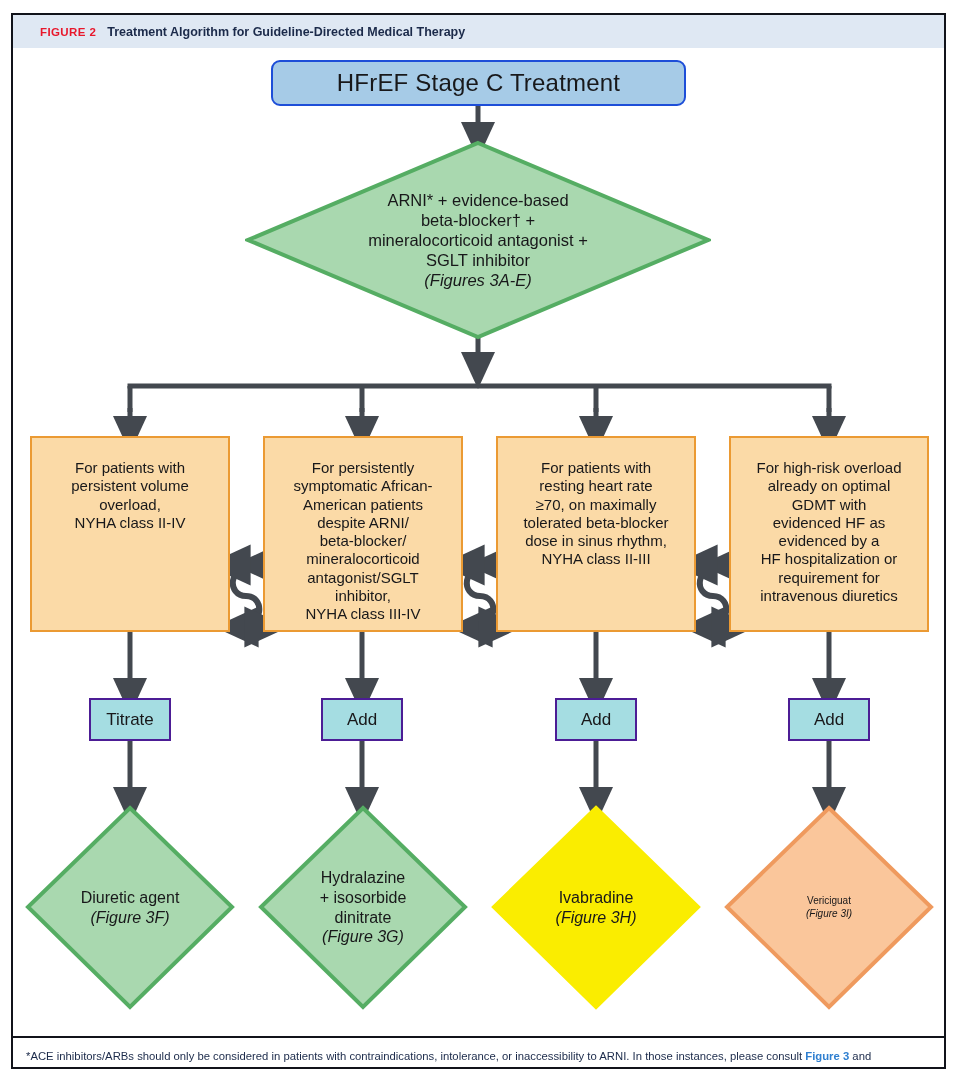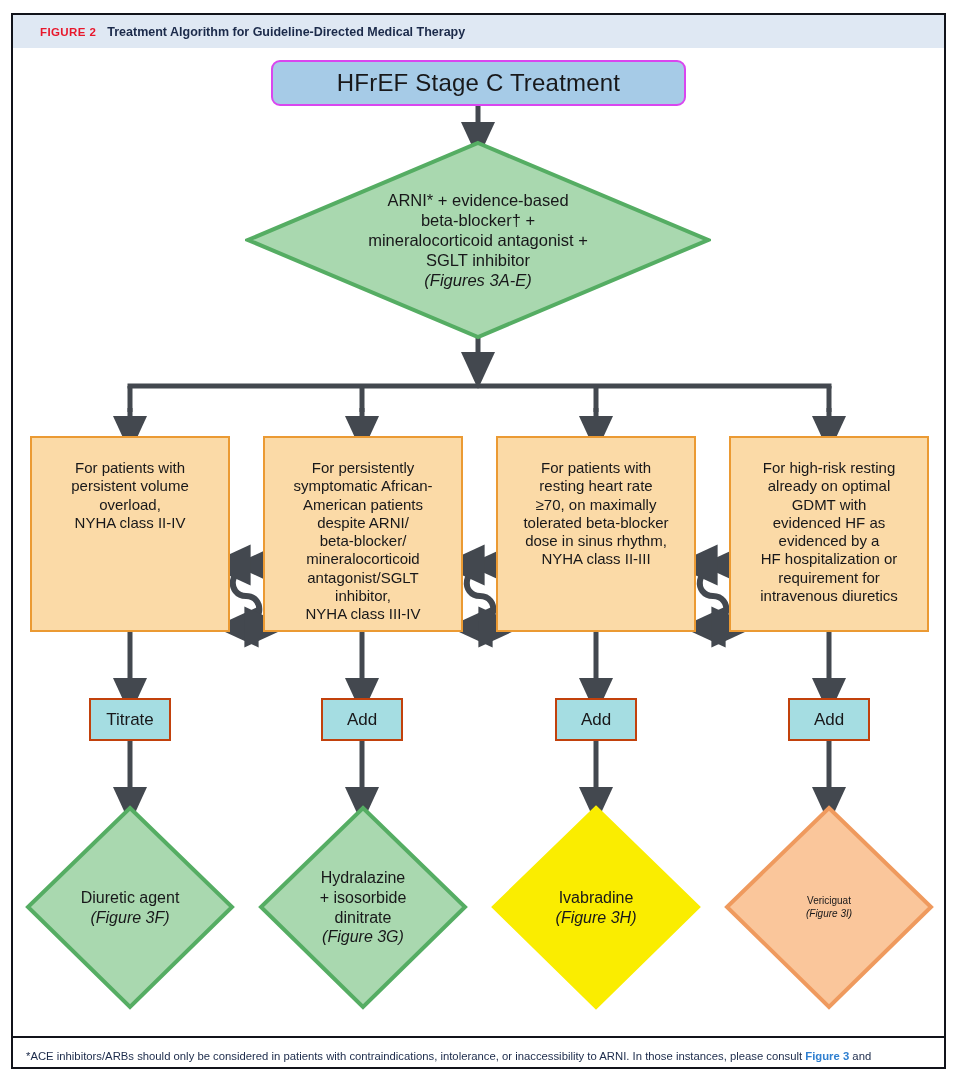--- a/index.html
+++ b/index.html
@@ -79,21 +79,21 @@
     display: flex;
     align-items: center;
     justify-content: center;
     text-align: center;
     color: #18181a;
   }
 
   
   .node-top {
     background: #a6cbe7;
-    border: 2px solid #d946ef;
+    border: 2px solid #1d4ed8;
     border-radius: 9px;
     font-size: 24px;
     letter-spacing: 0.2px;
   }
 
   
   .diamond-wrap {
     position: absolute;
   }
   .diamond-shape {
@@ -128,21 +128,21 @@
     align-items: flex-start;
     padding-top: 21px;
     line-height: 1.2;
   }
   .node-orange .inner { width: 100%; }
   .node-orange .ln { display: block; }
 
   
   .node-teal {
     background: #a5dde2;
-    border: 2px solid #c2410c;
+    border: 2px solid #4c1d95;
     font-size: 17px;
   }
 
   .txt-lines .ln { display: block; line-height: 1.22; }
 
   
   .footnote-rule {
     position: absolute;
     left: 13px;
     top: 1036px;
@@ -276,21 +276,21 @@
         <span class="ln">resting heart rate</span>
         <span class="ln">≥70, on maximally</span>
         <span class="ln">tolerated beta-blocker</span>
         <span class="ln">dose in sinus rhythm,</span>
         <span class="ln">NYHA class II-III</span>
       </div>
     </div>
 
     <div class="node node-orange txt-lines" style="left:716px; top:388px; width:200px; height:196px;">
       <div class="inner">
-        <span class="ln">For high-risk resting</span>
+        <span class="ln">For high-risk overload</span>
         <span class="ln">already on optimal</span>
         <span class="ln">GDMT with</span>
         <span class="ln">evidenced HF as</span>
         <span class="ln">evidenced by a</span>
         <span class="ln">HF hospitalization or</span>
         <span class="ln">requirement for</span>
         <span class="ln">intravenous diuretics</span>
       </div>
     </div>
 

